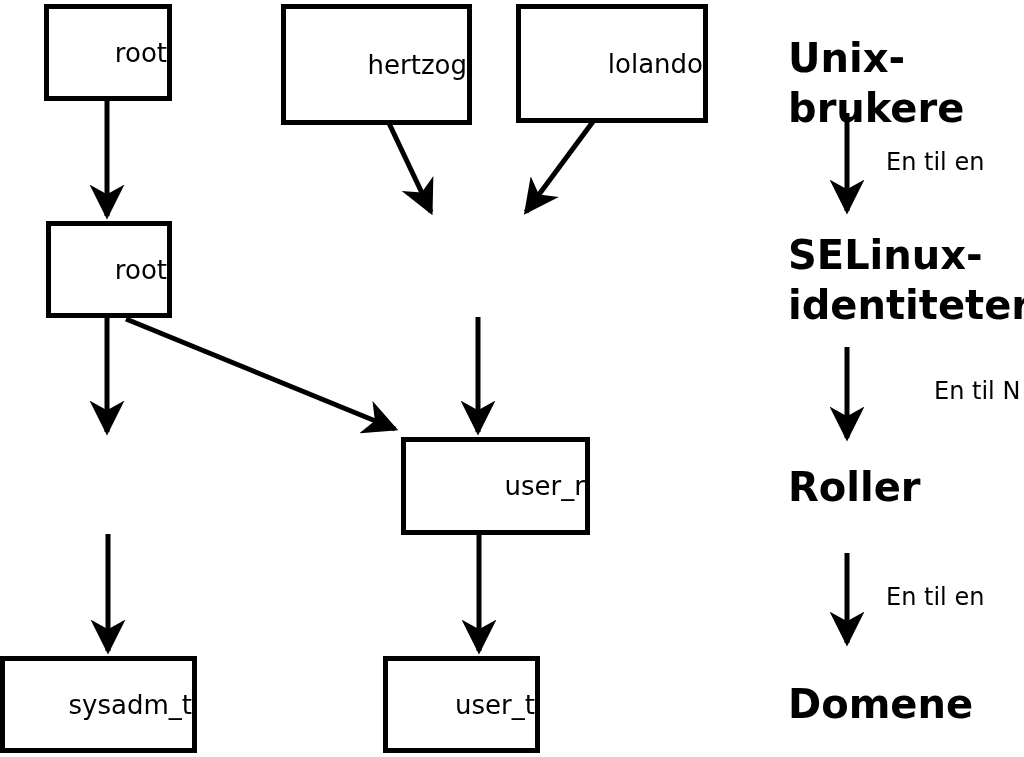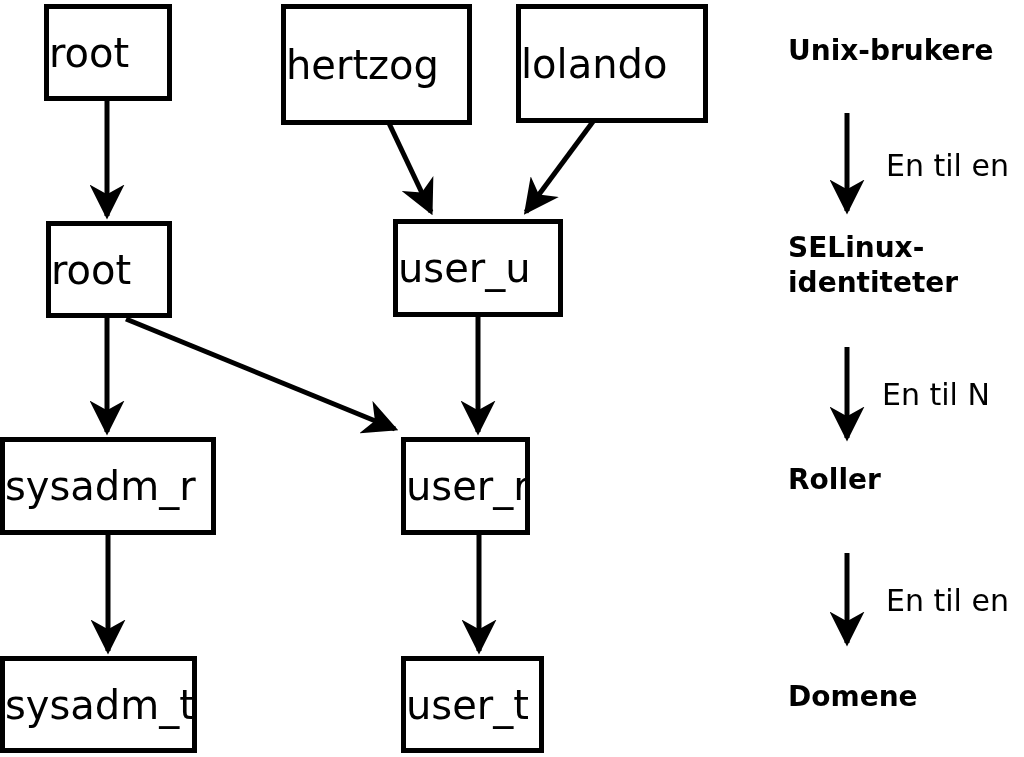--- a/index.html
+++ b/index.html
@@ -21,36 +21,36 @@
     left: 0;
     top: 0;
   }
   .node {
     position: absolute;
     box-sizing: border-box;
     border: 5px solid #000000;
     background: #ffffff;
     display: flex;
     align-items: center;
-    justify-content: flex-start;
-    font-size: 40px;
+    justify-content: flex-end;
+    font-size: 26px;
     line-height: 1;
     color: #000000;
   }
   .legend-title {
     position: absolute;
     font-weight: bold;
-    font-size: 28px;
+    font-size: 40px;
     line-height: 1.25;
     white-space: pre-line;
     color: #000000;
   }
   .edge-label {
     position: absolute;
-    font-size: 30px;
+    font-size: 24px;
     line-height: 1.1;
     color: #000000;
   }
 </style>
 </head>
 <body>
 
 <div class="canvas">
 
   <svg class="edges" width="1024" height="757" viewBox="0 0 1024 757">
@@ -80,40 +80,34 @@
   <div class="node" style="left:281px; top:4px; width:191px; height:121px">
     <span>hertzog</span>
   </div>
   <div class="node" style="left:516px; top:4px; width:192px; height:119px">
     <span>lolando</span>
   </div>
 
   <div class="node" style="left:46px; top:221px; width:126px; height:97px">
     <span>root</span>
   </div>
-  <div class="node" style="left:393px; top:219px; width:170px; height:98px">
-    <span>user_u</span>
-  </div>
 
-  <div class="node" style="left:0px; top:437px; width:216px; height:98px">
-    <span>sysadm_r</span>
-  </div>
-  <div class="node" style="left:401px; top:437px; width:129px; height:98px">
+  <div class="node" style="left:401px; top:437px; width:189px; height:98px">
     <span>user_r</span>
   </div>
 
   <div class="node" style="left:0px; top:656px; width:197px; height:97px">
     <span>sysadm_t</span>
   </div>
-  <div class="node" style="left:401px; top:656px; width:143px; height:97px">
+  <div class="node" style="left:383px; top:656px; width:157px; height:97px">
     <span>user_t</span>
   </div>
 
   <div class="legend-title" style="left:788px; top:33px">Unix-brukere</div>
   <div class="edge-label" style="left:886px; top:149px">En til en</div>
   <div class="legend-title" style="left:788px; top:230px">SELinux-
 identiteter</div>
-  <div class="edge-label" style="left:882px; top:378px">En til N</div>
+  <div class="edge-label" style="left:934px; top:378px">En til N</div>
   <div class="legend-title" style="left:788px; top:462px">Roller</div>
   <div class="edge-label" style="left:886px; top:584px">En til en</div>
   <div class="legend-title" style="left:788px; top:679px">Domene</div>
 
 </div>
 
 </body></html>

